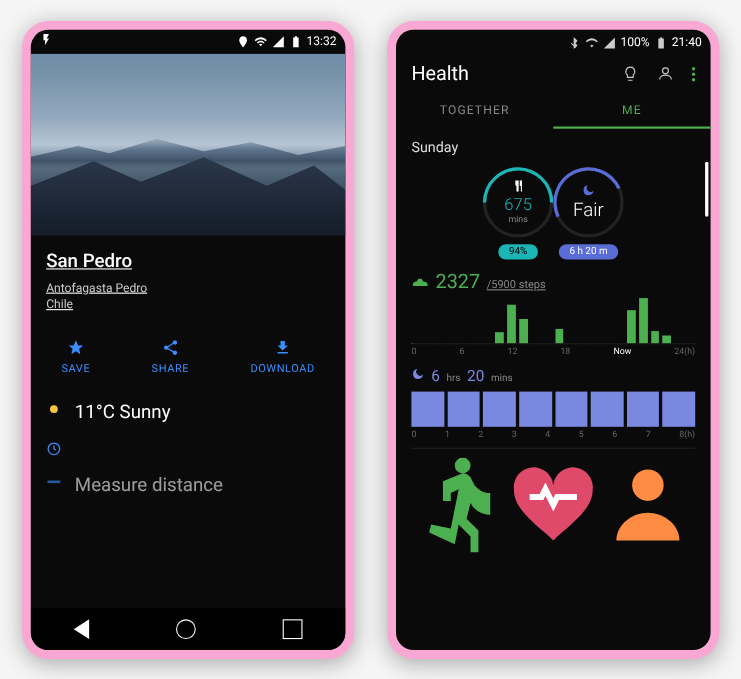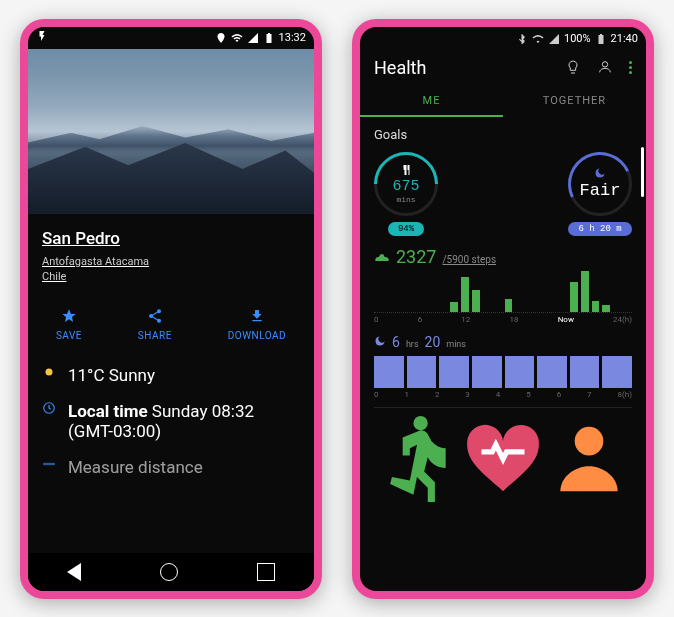--- a/index.html
+++ b/index.html
@@ -10,21 +10,21 @@
     height: 617px;
     display: flex;
     justify-content: center;
     align-items: center;
     gap: 30px;
     padding: 20px;
   }
   .phone {
     width: 335px;
     height: 580px;
-    background: #ec4899;
+    background: #f9a8d4;
     border-radius: 24px;
     padding: 8px;
     box-shadow: 0 4px 20px rgba(0,0,0,0.3);
     position: relative;
     overflow: hidden;
   }
   .screen {
     width: 100%;
     height: 100%;
     background: #0a0a0a;
@@ -93,21 +93,21 @@
   .dots { display:flex; flex-direction:column; gap:2px; cursor:pointer; }
   .dots span { width:3px; height:3px; background:#4caf50; border-radius:50%; }
 
   .tabs { display:flex; }
   .tab { flex:1; text-align:center; font-size:11px; padding:8px 0; color:#888; cursor:pointer; border-bottom:2px solid transparent; letter-spacing:1px; }
   .tab.active { color:#4caf50; border-bottom-color:#4caf50; }
 
   .content2 { padding:10px 14px; overflow:hidden; flex:1; position:relative; }
   .section-label { font-size:13px; color:#ddd; margin-bottom:10px; }
 
-  .rings { display:flex; justify-content:space-between; gap:0; margin-bottom:6px;font-family:Liberation Mono, monospace; }
+  .rings { display:flex; justify-content:center; gap:0; margin-bottom:6px; }
   .ring-item { display:flex; flex-direction:column; align-items:center; gap:6px; }
   .ring { width:64px; height:64px; border-radius:50%; display:flex; flex-direction:column; align-items:center; justify-content:center; position:relative; }
   .ring::before { content:""; position:absolute; inset:0; border-radius:50%; border:3px solid #222; }
   .ring::after { content:""; position:absolute; inset:0; border-radius:50%; }
   .ring.kcal::after { border:3px solid transparent; border-top-color:#1bb5b5; border-right-color:#1bb5b5; transform:rotate(-45deg); }
   .ring.sleep::after { border:3px solid transparent; border-top-color:#5a6cd6; border-left-color:#5a6cd6; transform:rotate(20deg); }
   .ring svg { width:12px; height:12px; fill:#fff; margin-bottom:2px; }
   .ring .val { font-size:15px; color:#1bb5b5; font-weight:300; }
   .ring .unit { font-size:8px; color:#888; }
   .ring.sleep .val { color:#fff; font-size:17px; }
@@ -161,21 +161,21 @@
             <path d="M7 4v18h10V4h-3V2h-4v2z"></path>
           </svg>
         <span>13:32</span>
       </div>
     </div>
 
     <div class="hero"></div>
 
     <div class="location-block">
       <div class="title">San Pedro</div>
-      <div class="subtitle">Antofagasta Atacama</div>
+      <div class="subtitle">Antofagasta Pedro</div>
       <div class="subtitle">Chile</div>
     </div>
 
     <div class="actions">
       <div class="action">
         <svg viewBox="0 0 24 24">
             <path d="M12 2l3 7h7l-5.5 4.5L18 21l-6-4-6 4 1.5-7.5L2 9h7z"></path>
           </svg>
         <span>SAVE</span>
       </div>
@@ -199,21 +199,20 @@
           <circle cx="12" cy="12" r="6" fill="#f5c542"></circle>
         </svg>
       <span>11°C Sunny</span>
     </div>
 
     <div class="info-row">
       <svg class="info-icon" viewBox="0 0 24 24">
           <circle cx="12" cy="12" r="9" fill="none" stroke="#3a8dff" stroke-width="2"></circle>
           <path d="M12 7v5l3 2" stroke="#3a8dff" stroke-width="2" fill="none"></path>
         </svg>
-      <span><b>Local time</b> <span>Sunday 08:32 (GMT-03:00)</span></span>
     </div>
 
     <div class="info-row" style="opacity:0.6;">
       <svg class="info-icon" viewBox="0 0 24 24">
           <rect x="2" y="10" width="20" height="4" fill="#3a8dff"></rect>
         </svg>
       <span>Measure distance</span>
     </div>
 
     <div class="navbar">
@@ -257,27 +256,27 @@
           </svg>
         <div class="dots">
             <span></span>
             <span></span>
             <span></span>
           </div>
       </div>
     </div>
 
     <div class="tabs">
+      <div class="tab">TOGETHER</div>
       <div class="tab active">ME</div>
-      <div class="tab">TOGETHER</div>
     </div>
 
     <div class="content2">
       <div class="scroll-ind"></div>
-      <div class="section-label">Goals</div>
+      <div class="section-label">Sunday</div>
 
       <div class="rings">
         <div class="ring-item">
           <div class="ring kcal">
             <svg viewBox="0 0 24 24">
                 <path d="M11 2v20h2V2h-2zm-4 0v8c0 1 1 2 2 2v10h2V2H7zm8 0v10h2v10h2V2h-4z"></path>
               </svg>
             <div class="val">675</div>
             <div class="unit">mins</div>
           </div>

